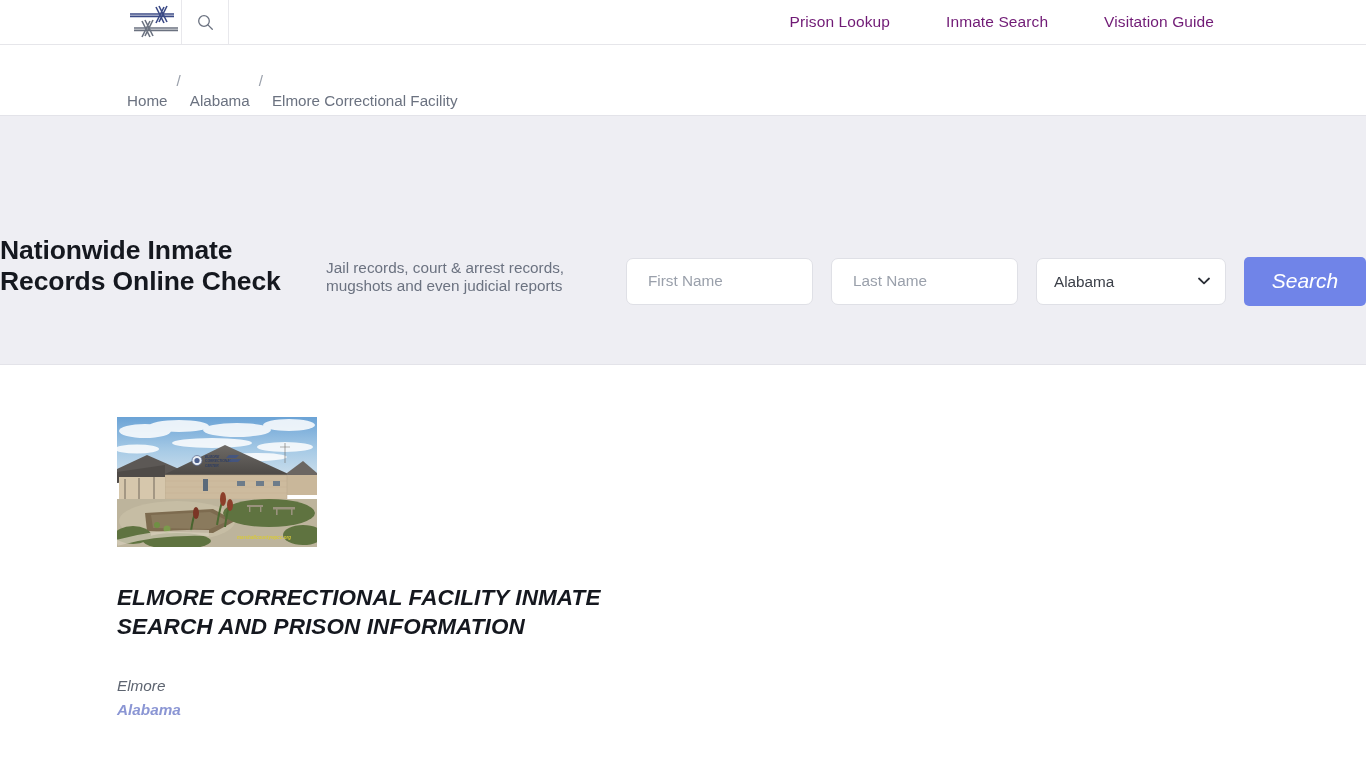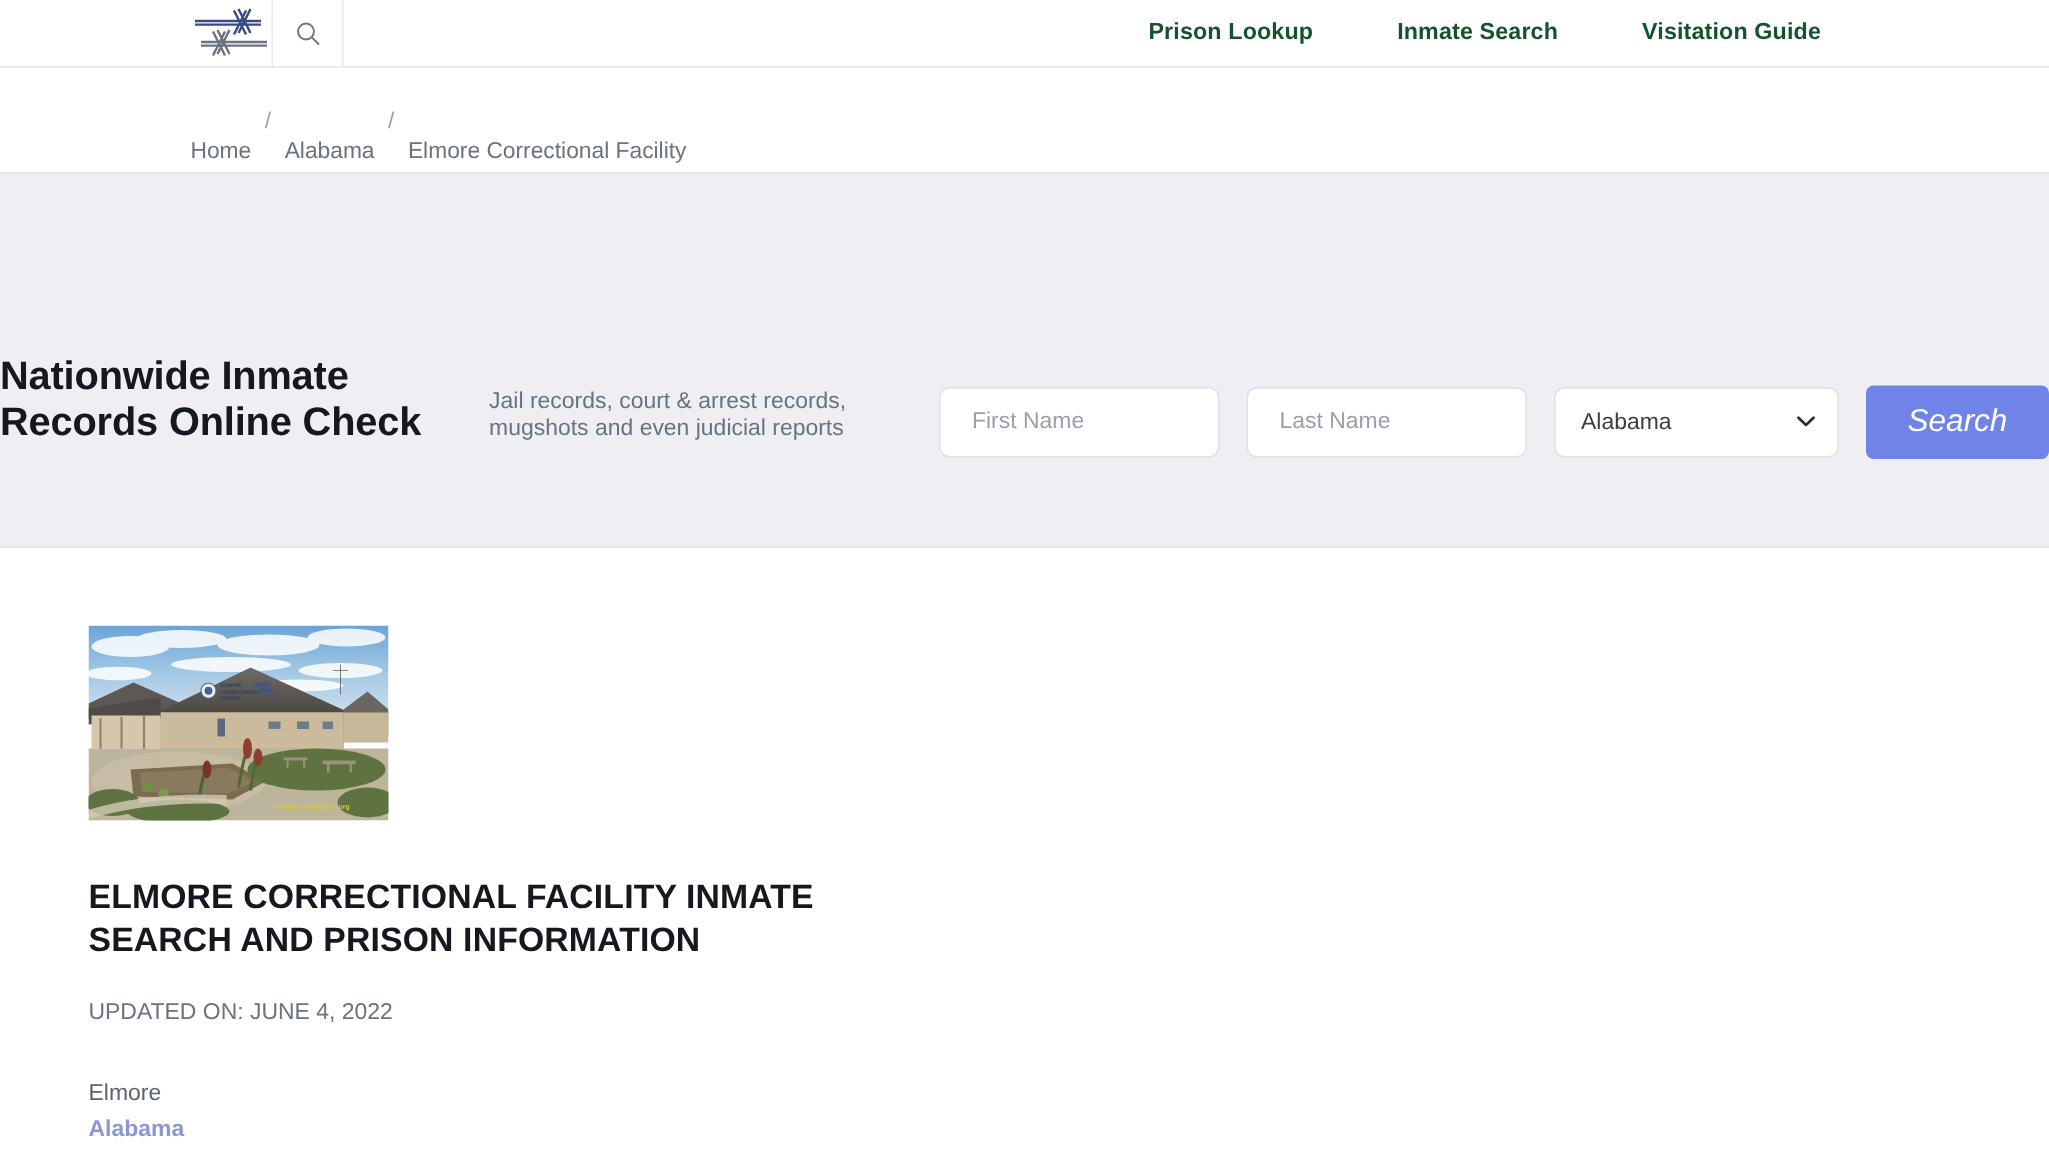--- a/index.html
+++ b/index.html
@@ -43,23 +43,23 @@
     cursor: pointer;
   }
   .nav {
     margin-left: auto;
     margin-right: 152px;
     display: flex;
     align-items: center;
     gap: 56px;
   }
   .nav a {
-    color: #14532d;
+    color: #701a75;
     font-size: 15.5px;
-    font-weight: bold;
+    font-weight: normal;
     text-decoration: none;
     letter-spacing: 0.1px;
     white-space: nowrap;
   }
 
   
   .breadcrumb {
     height: 70px;
     display: flex;
     align-items: center;
@@ -156,23 +156,24 @@
     border-radius: 5px;
     color: #ffffff;
     font-size: 21px;
     font-family: "Liberation Sans", sans-serif;
     cursor: pointer;
     font-style: italic;
   }
 
   
   .main {
-    padding-left: 59px;
+    padding-left: 117px;
     padding-top: 52px;
     position: relative;
+    font-style: italic;
   }
   .facility-photo {
     width: 200px;
     height: 130px;
     display: block;
     border: 0;
   }
   .page-title {
     margin: 36px 0 0 0;
     font-size: 22.5px;
@@ -372,21 +373,20 @@
       <rect x="132" y="90" width="1.4" height="5"></rect>
       <rect x="143" y="90" width="1.4" height="5"></rect>
     </g>
 
     <path d="M0 126 q40 -12 92 -10" stroke="#d2cbb6" stroke-width="6" fill="none" opacity="0.8"></path>
 
     <text x="120" y="122" font-family="Liberation Sans, sans-serif" font-size="4.6" font-weight="bold" fill="#d8c93a">marshallcountywpcc.org</text>
   </svg>
 
   <h2 class="page-title">Elmore Correctional Facility Inmate Search and Prison Information</h2>
-  <div class="updated">Updated on: June 4, 2022</div>
 
   <div class="info-col-left">
     <div class="info-item">
       <span class="info-label">Elmore</span>
       <a href="#" class="info-value">Alabama</a>
     </div>
 
   </div>
 
 </main>

